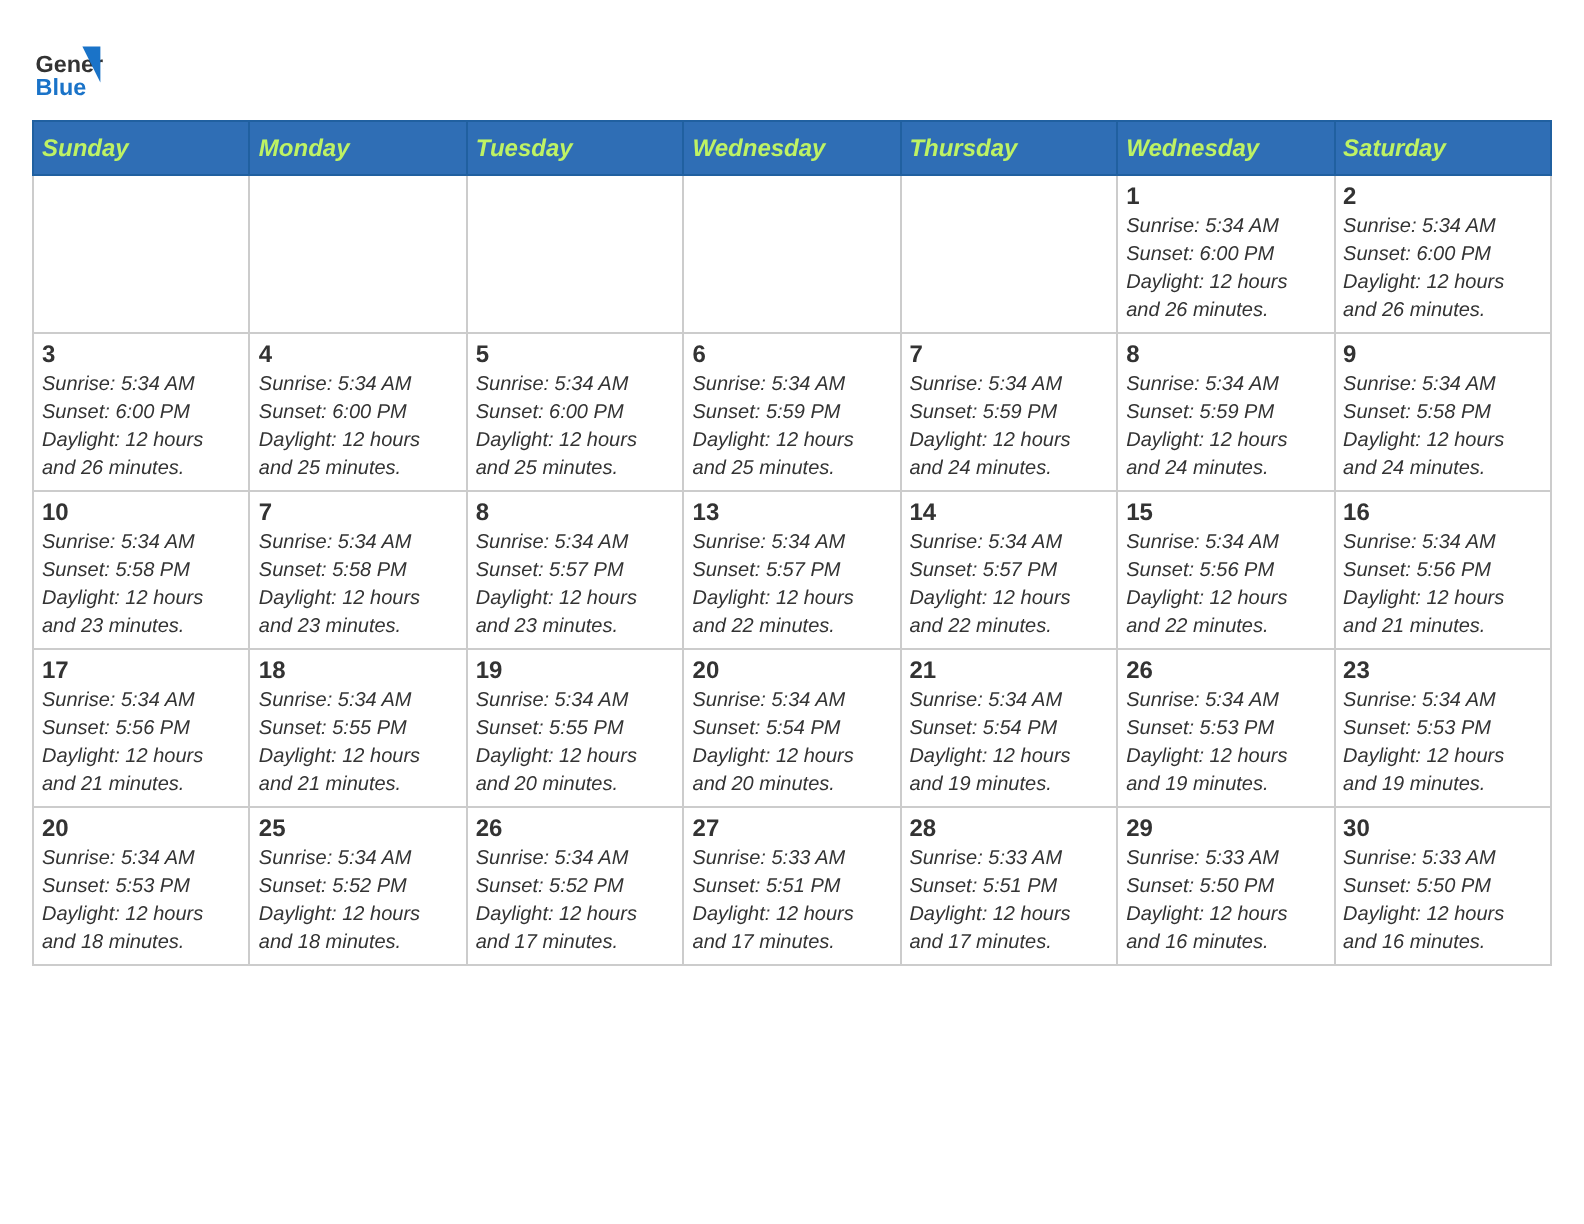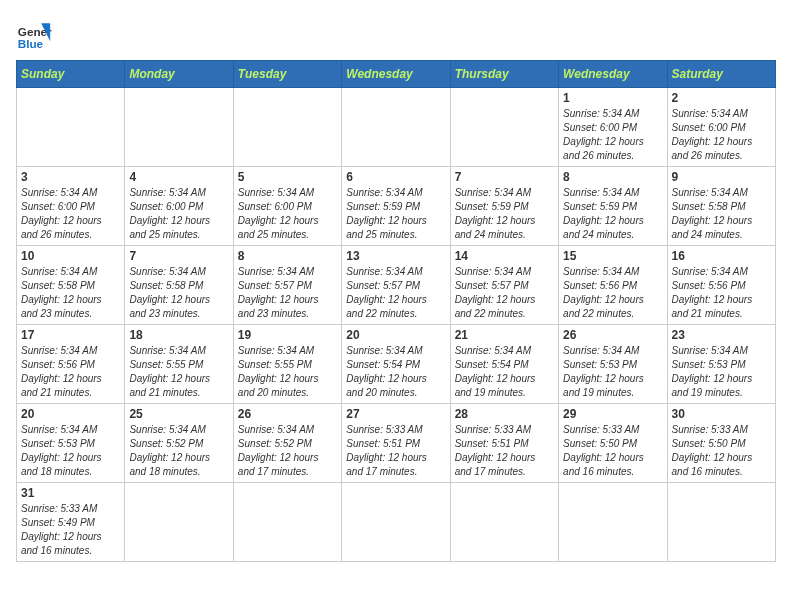--- a/index.html
+++ b/index.html
@@ -300,28 +300,14 @@
 Sunset: 5:50 PM
 Daylight: 12 hours and 16 minutes.</div>
         </td>
         <td>
           <span class="day-number">30</span>
           <div class="day-info" style="white-space: pre-line;">Sunrise: 5:33 AM
 Sunset: 5:50 PM
 Daylight: 12 hours and 16 minutes.</div>
         </td>
       </tr>
-      <tr class="last-row">
-        <td>
-          <span class="day-number">31</span>
-          <div class="day-info" style="white-space: pre-line;">Sunrise: 5:33 AM
-Sunset: 5:49 PM
-Daylight: 12 hours and 16 minutes.</div>
-        </td>
-        <td class="empty-cell"></td>
-        <td class="empty-cell"></td>
-        <td class="empty-cell"></td>
-        <td class="empty-cell"></td>
-        <td class="empty-cell"></td>
-        <td class="empty-cell"></td>
-      </tr>
     </tbody>
 </table>
 
 </body></html>

